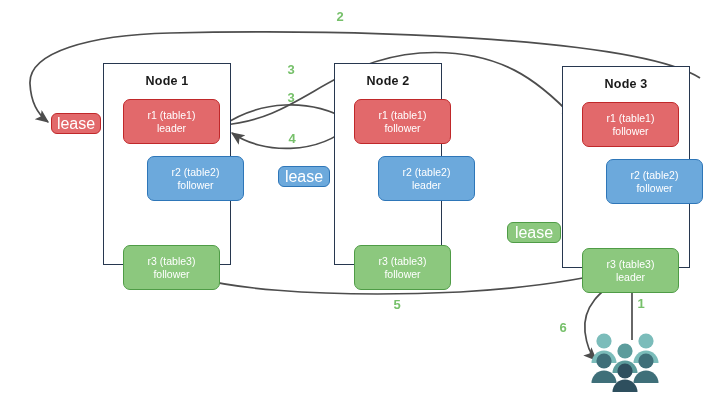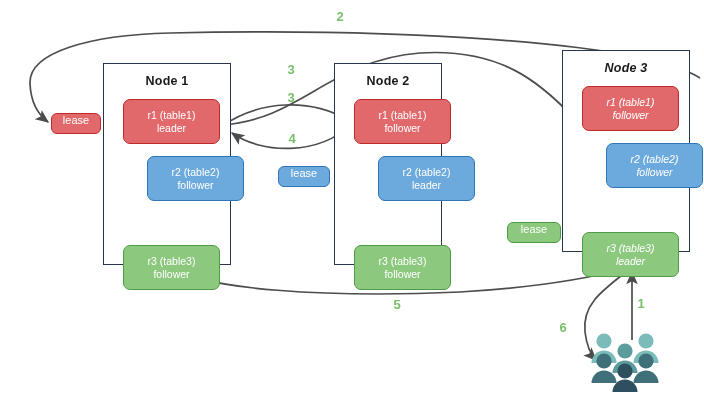--- a/index.html
+++ b/index.html
@@ -13,22 +13,22 @@
   .node-title{position:absolute;left:0;right:0;top:10px;text-align:center;
               font-size:12.5px;font-weight:bold;color:#1a1a1a;letter-spacing:.2px;}
   .replica{position:absolute;box-sizing:border-box;border-radius:7px;border:1.4px solid;
            display:flex;flex-direction:column;align-items:center;justify-content:center;
            color:#ffffff;font-size:10.5px;line-height:13px;text-align:center;}
   .replica .l1,.replica .l2{display:block;}
   .rep-red{background:#e2696b;border-color:#c0282a;}
   .rep-blue{background:#6ca9dc;border-color:#2e76b8;margin-left:24px;}
   .rep-green{background:#8cc87e;border-color:#4f9c46;margin-top:32px;}
   .lease{position:absolute;box-sizing:border-box;border-radius:6px;border:1.4px solid;
-         display:flex;justify-content:center;z-index:3;
-         color:#ffffff;font-size:11px;}
+         display:flex;align-items:center;justify-content:center;z-index:3;
+         color:#ffffff;font-size:16px;}
   .lease-red{background:#e2696b;border-color:#c0282a;}
   .lease-blue{background:#6ca9dc;border-color:#2e76b8;}
   .lease-green{background:#8cc87e;border-color:#4f9c46;}
   .step{position:absolute;z-index:4;font-size:13px;font-weight:bold;color:#76c06a;
         text-align:center;}
   #people{position:absolute;z-index:3;}
 </style>
 </head>
 <body>
 
@@ -81,21 +81,21 @@
     <div class="replica rep-blue" style="left:19px;top:92px;width:97px;height:45px;">
       <span class="l1">r2 (table2)</span>
       <span class="l2">leader</span>
     </div>
     <div class="replica rep-green" style="left:19px;top:149px;width:97px;height:45px;">
       <span class="l1">r3 (table3)</span>
       <span class="l2">follower</span>
     </div>
   </div>
 
-  <div class="node-box" style="left:562px;top:50px;width:128px;height:202px;font-style:italic;">
+  <div class="node-box" style="left:562px;top:66px;width:128px;height:202px;">
     <div class="node-title">Node 3</div>
     <div class="replica rep-red" style="left:19px;top:35px;width:97px;height:45px;">
       <span class="l1">r1 (table1)</span>
       <span class="l2">follower</span>
     </div>
     <div class="replica rep-blue" style="left:19px;top:92px;width:97px;height:45px;">
       <span class="l1">r2 (table2)</span>
       <span class="l2">follower</span>
     </div>
     <div class="replica rep-green" style="left:19px;top:149px;width:97px;height:45px;">

